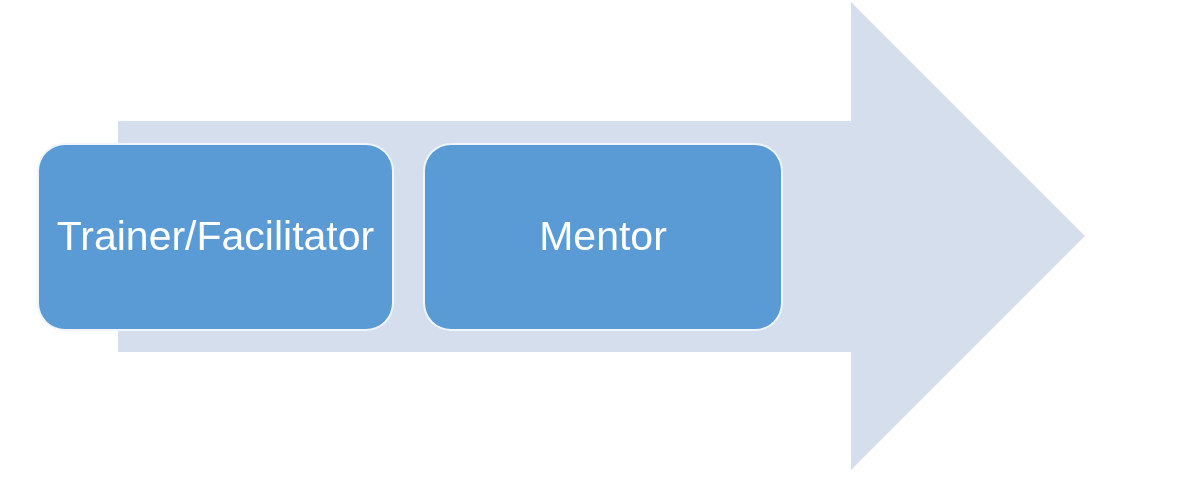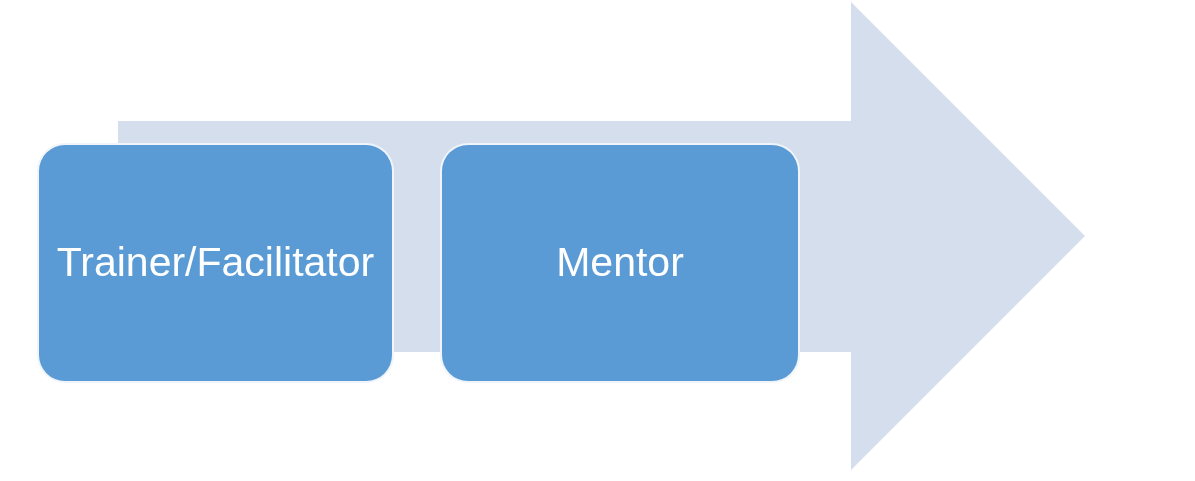--- a/index.html
+++ b/index.html
@@ -19,38 +19,38 @@
     position: absolute;
     left: 0;
     top: 0;
     width: 1195px;
     height: 481px;
     display: block;
   }
   .step-box {
     position: absolute;
     top: 143px;
-    height: 240px;
+    height: 188px;
     border-radius: 28px;
     border: 2px solid rgba(255,255,255,0.9);
     box-sizing: border-box;
     display: flex;
     align-items: center;
     justify-content: center;
     text-align: center;
   }
   .step-label {
     color: #ffffff;
     font-size: 41px;
     font-weight: 400;
     line-height: 1.1;
     white-space: nowrap;
   }
   .step-box.pos-1 { left: 37px;  width: 357px; }
-  .step-box.pos-2 { left: 440px; width: 360px; text-align: right; }
+  .step-box.pos-2 { left: 423px; width: 360px; text-align: right; }
   .step-box.pos-3 { left: 812px; width: 357px; }
 </style>
 </head>
 <body>
 
 <div class="canvas">
 
   <svg class="arrow-svg" viewBox="0 0 1195 481" xmlns="http://www.w3.org/2000/svg" aria-hidden="true">
     <polygon points="118,121 851,121 851,2 1085,236 851,470 851,352 118,352" fill="#D5DEEC"></polygon>
   </svg>

